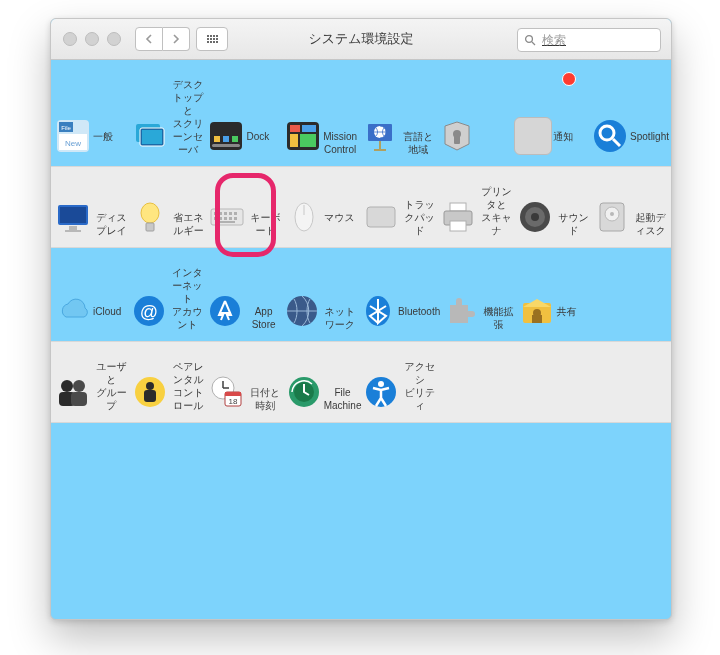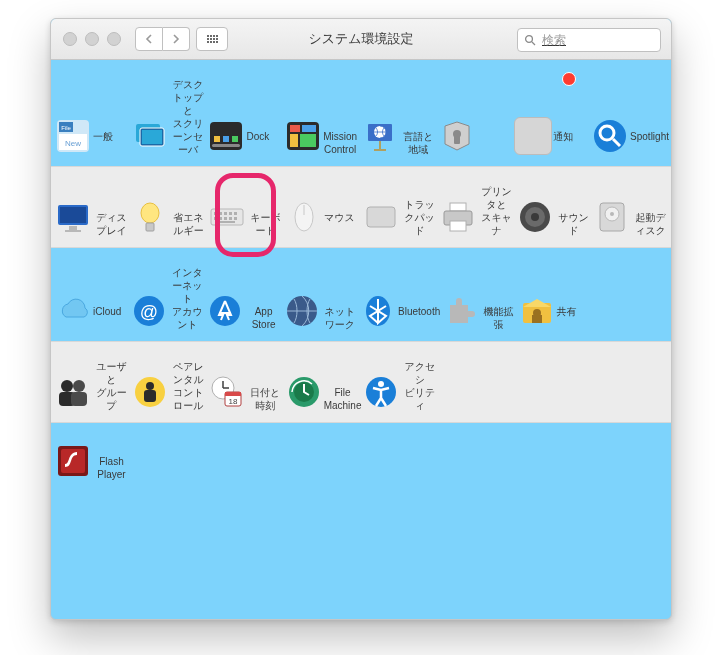--- a/index.html
+++ b/index.html
@@ -400,35 +400,16 @@
                 <path d="M12 16l8 2 8-2M20 18v8l-5 8M20 26l5 8" stroke="#fff" stroke-width="2.5" fill="none"></path>
               </svg>
         </div>
         <div class="lbl">アクセシ
 ビリティ</div>
       </div>
       <div class="cell" style="visibility:hidden"></div>
       <div class="cell" style="visibility:hidden"></div>
     </div>
 
-    <div class="row loose">
-      <div class="cell">
-        <div class="ico">
-          <svg width="40" height="40" viewBox="0 0 40 40">
-                <rect x="5" y="5" width="30" height="30" rx="3" fill="#7a1818"></rect>
-                <rect x="8" y="8" width="24" height="24" rx="2" fill="#b82828"></rect>
-                <path d="M24 14c-4 0-5 3-6 6s-2 6-6 6v-3c2 0 3-2 4-5s3-7 8-7z" fill="#fff"></path>
-              </svg>
-        </div>
-        <div class="lbl">Flash Player</div>
-      </div>
-      <div class="cell" style="visibility:hidden"></div>
-      <div class="cell" style="visibility:hidden"></div>
-      <div class="cell" style="visibility:hidden"></div>
-      <div class="cell" style="visibility:hidden"></div>
-      <div class="cell" style="visibility:hidden"></div>
-      <div class="cell" style="visibility:hidden"></div>
-      <div class="cell" style="visibility:hidden"></div>
-    </div>
 
   </div>
 </div>
 </div>
 
 </body></html>

